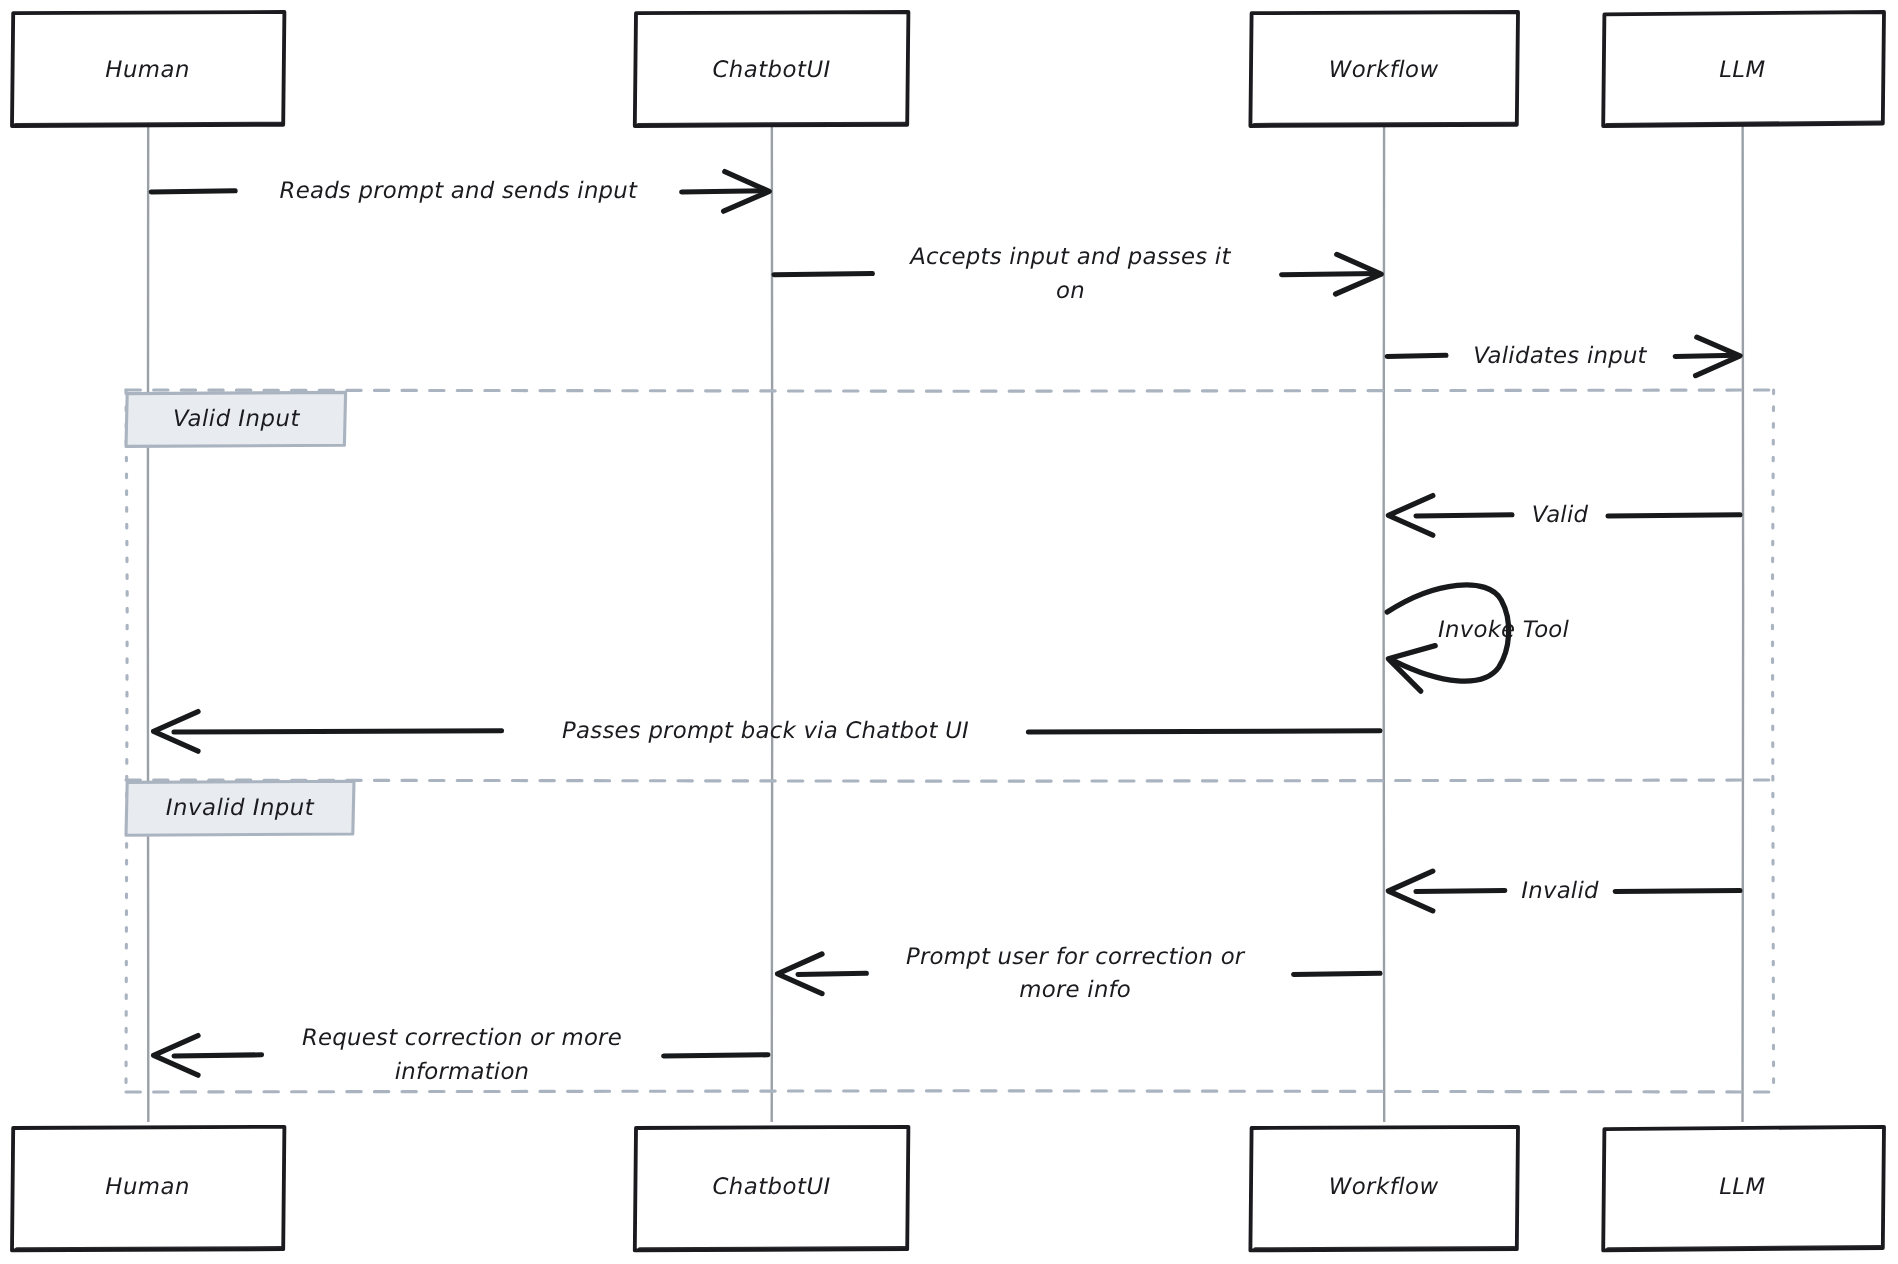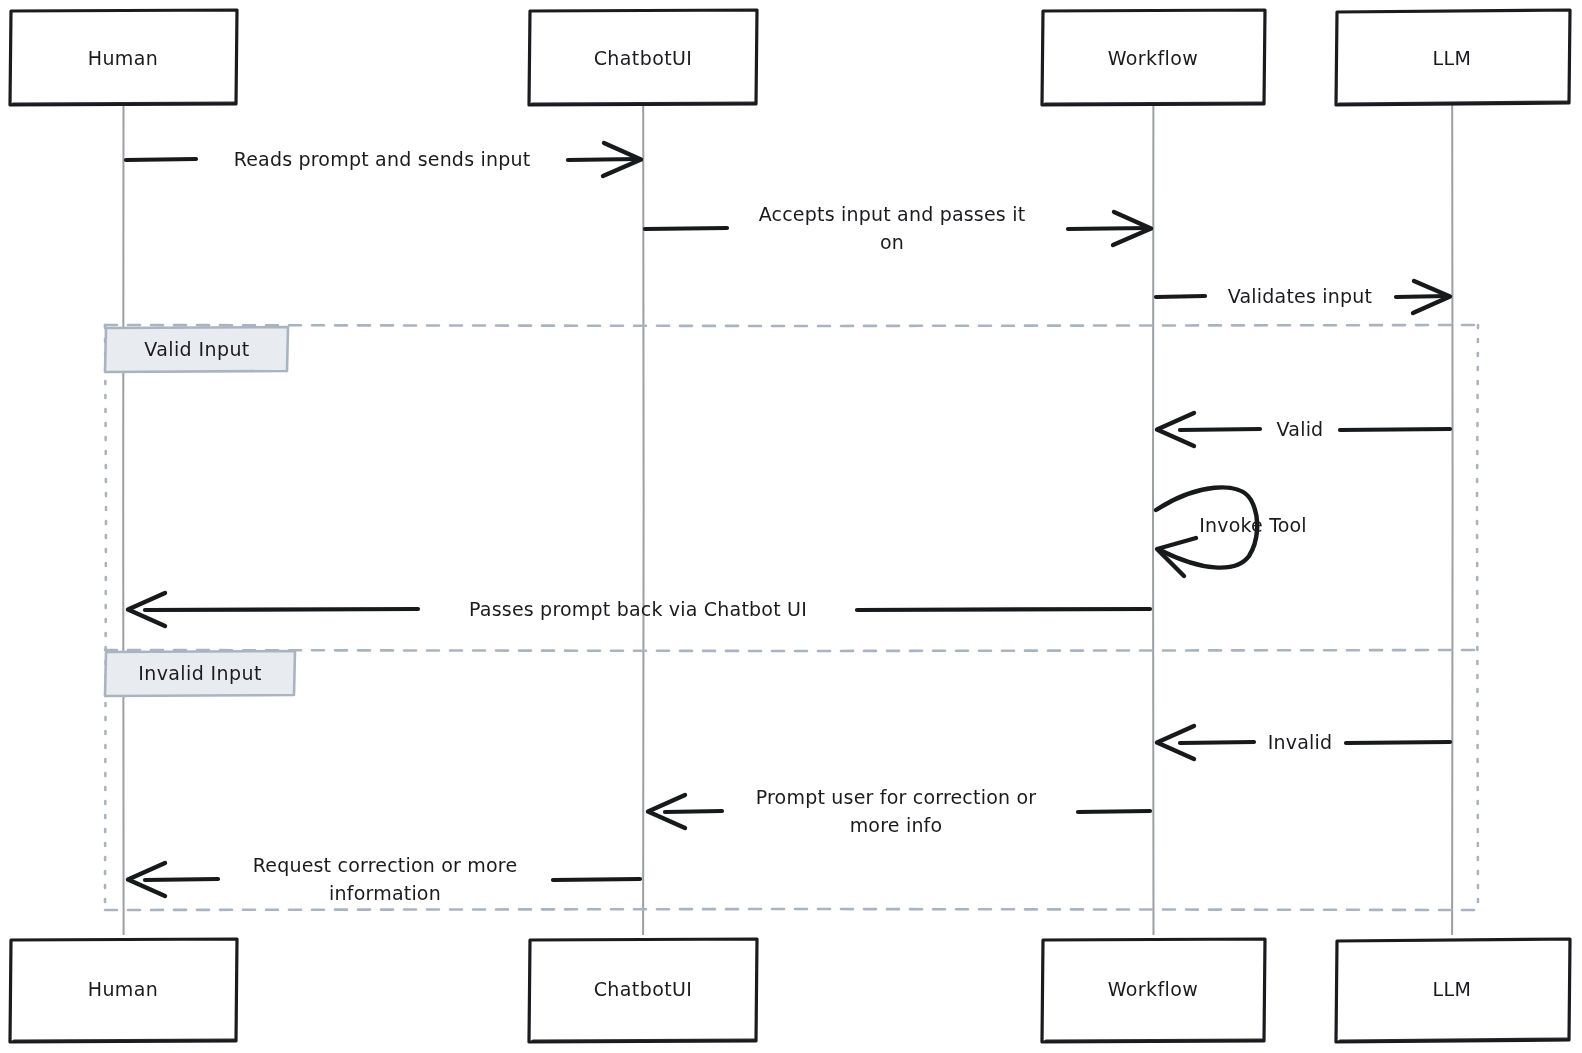--- a/index.html
+++ b/index.html
@@ -11,20 +11,21 @@
     width: 1582px;
     height: 1053px;
     font-family: "DejaVu Sans", sans-serif;
     overflow: hidden;
   }
   #canvas {
     position: relative;
     width: 1582px;
     height: 1053px;
     background: #ffffff;
+    font-style: italic;
   }
   svg.diagram {
     position: absolute;
     top: 0; left: 0;
     width: 1582px;
     height: 1053px;
   }
   .lifeline {
     stroke: #9aa0a6;
     stroke-width: 2;

